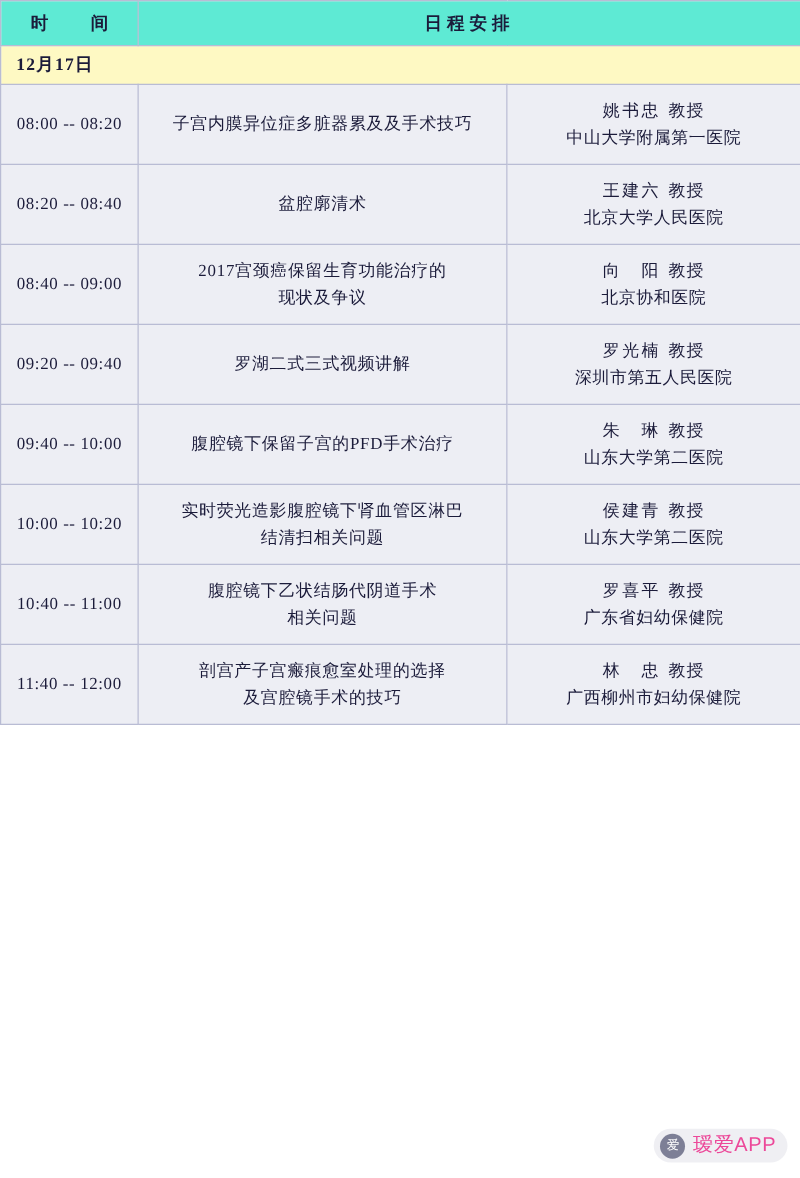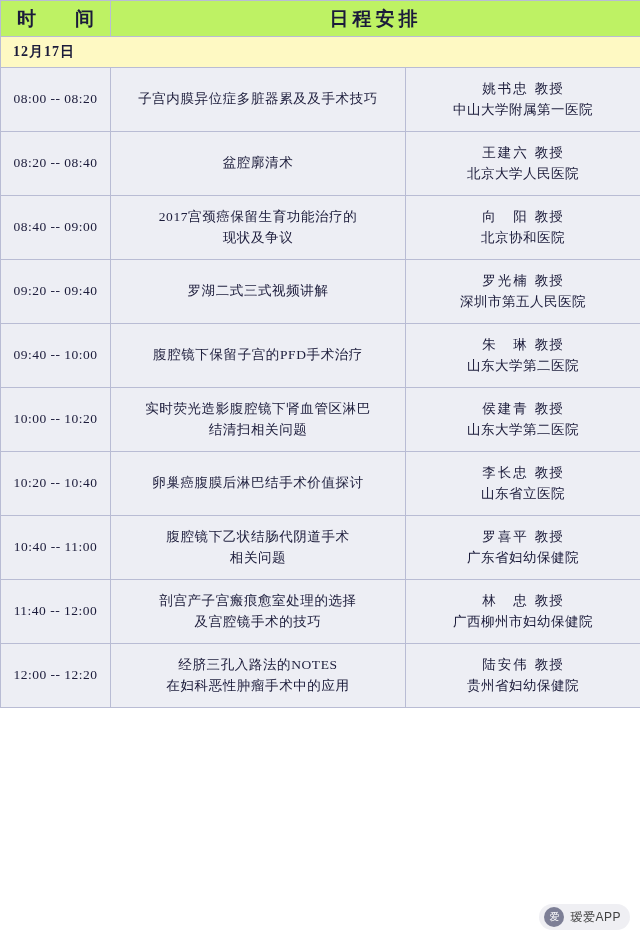--- a/index.html
+++ b/index.html
@@ -24,22 +24,22 @@
   .schedule col.c-topic { width: 295px; }
   .schedule col.c-speaker { width: 235px; }
 
   .schedule th, .schedule td {
     border: 1px solid #b9bcd4;
     vertical-align: middle;
     text-align: center;
     color: #1b1b3a;
   }
   .schedule thead th {
-    background: #bef264;
-    font-size: 19px;
+    background: #5eead4;
+    font-size: 14px;
     font-weight: bold;
     letter-spacing: 6px;
     height: 36px;
     padding: 0;
   }
   .schedule thead th.th-time {
     letter-spacing: 10px;
     text-indent: 10px;
   }
   .schedule thead th.th-agenda {
@@ -96,22 +96,22 @@
     height: 20px;
     border-radius: 50%;
     background: #7d7f96;
     color: #fff;
     font-size: 10px;
     line-height: 20px;
     text-align: center;
     font-family: "Liberation Sans", sans-serif;
   }
   .wm-text {
-    font-size: 12px;
-    color: #404040;
+    font-size: 16px;
+    color: #ec4899;
     font-family: "Liberation Sans", sans-serif;
     letter-spacing: 0.5px;
   }
 </style>
 </head>
 <body>
 
 <table class="schedule">
   <colgroup>
     <col class="c-time">
@@ -184,60 +184,39 @@
         <td class="topic-cell">
           <span class="line">实时荧光造影腹腔镜下肾血管区淋巴</span>
           <span class="line">结清扫相关问题</span>
         </td>
         <td class="speaker-cell">
           <span class="sp-name">侯建青<span class="title">教授</span></span>
           <span class="sp-org">山东大学第二医院</span>
         </td>
       </tr>
       <tr class="session-row">
-        <td class="time-cell">10:20 -- 10:40</td>
-        <td class="topic-cell">
-          <span class="line">卵巢癌腹膜后淋巴结手术价值探讨</span>
-        </td>
-        <td class="speaker-cell">
-          <span class="sp-name">李长忠<span class="title">教授</span></span>
-          <span class="sp-org">山东省立医院</span>
-        </td>
-      </tr>
-      <tr class="session-row">
         <td class="time-cell">10:40 -- 11:00</td>
         <td class="topic-cell">
           <span class="line">腹腔镜下乙状结肠代阴道手术</span>
           <span class="line">相关问题</span>
         </td>
         <td class="speaker-cell">
           <span class="sp-name">罗喜平<span class="title">教授</span></span>
           <span class="sp-org">广东省妇幼保健院</span>
         </td>
       </tr>
       <tr class="session-row">
         <td class="time-cell">11:40 -- 12:00</td>
         <td class="topic-cell">
           <span class="line">剖宫产子宫瘢痕愈室处理的选择</span>
           <span class="line">及宫腔镜手术的技巧</span>
         </td>
         <td class="speaker-cell">
           <span class="sp-name">林　忠<span class="title">教授</span></span>
           <span class="sp-org">广西柳州市妇幼保健院</span>
-        </td>
-      </tr>
-      <tr class="session-row">
-        <td class="time-cell">12:00 -- 12:20</td>
-        <td class="topic-cell">
-          <span class="line">经脐三孔入路法的NOTES</span>
-          <span class="line">在妇科恶性肿瘤手术中的应用</span>
-        </td>
-        <td class="speaker-cell">
-          <span class="sp-name">陆安伟<span class="title">教授</span></span>
-          <span class="sp-org">贵州省妇幼保健院</span>
         </td>
       </tr>
     </tbody>
 </table>
 
 <div class="watermark">
   <div class="wm-logo">爱</div>
   <div class="wm-text">瑷爱APP</div>
 </div>
 

